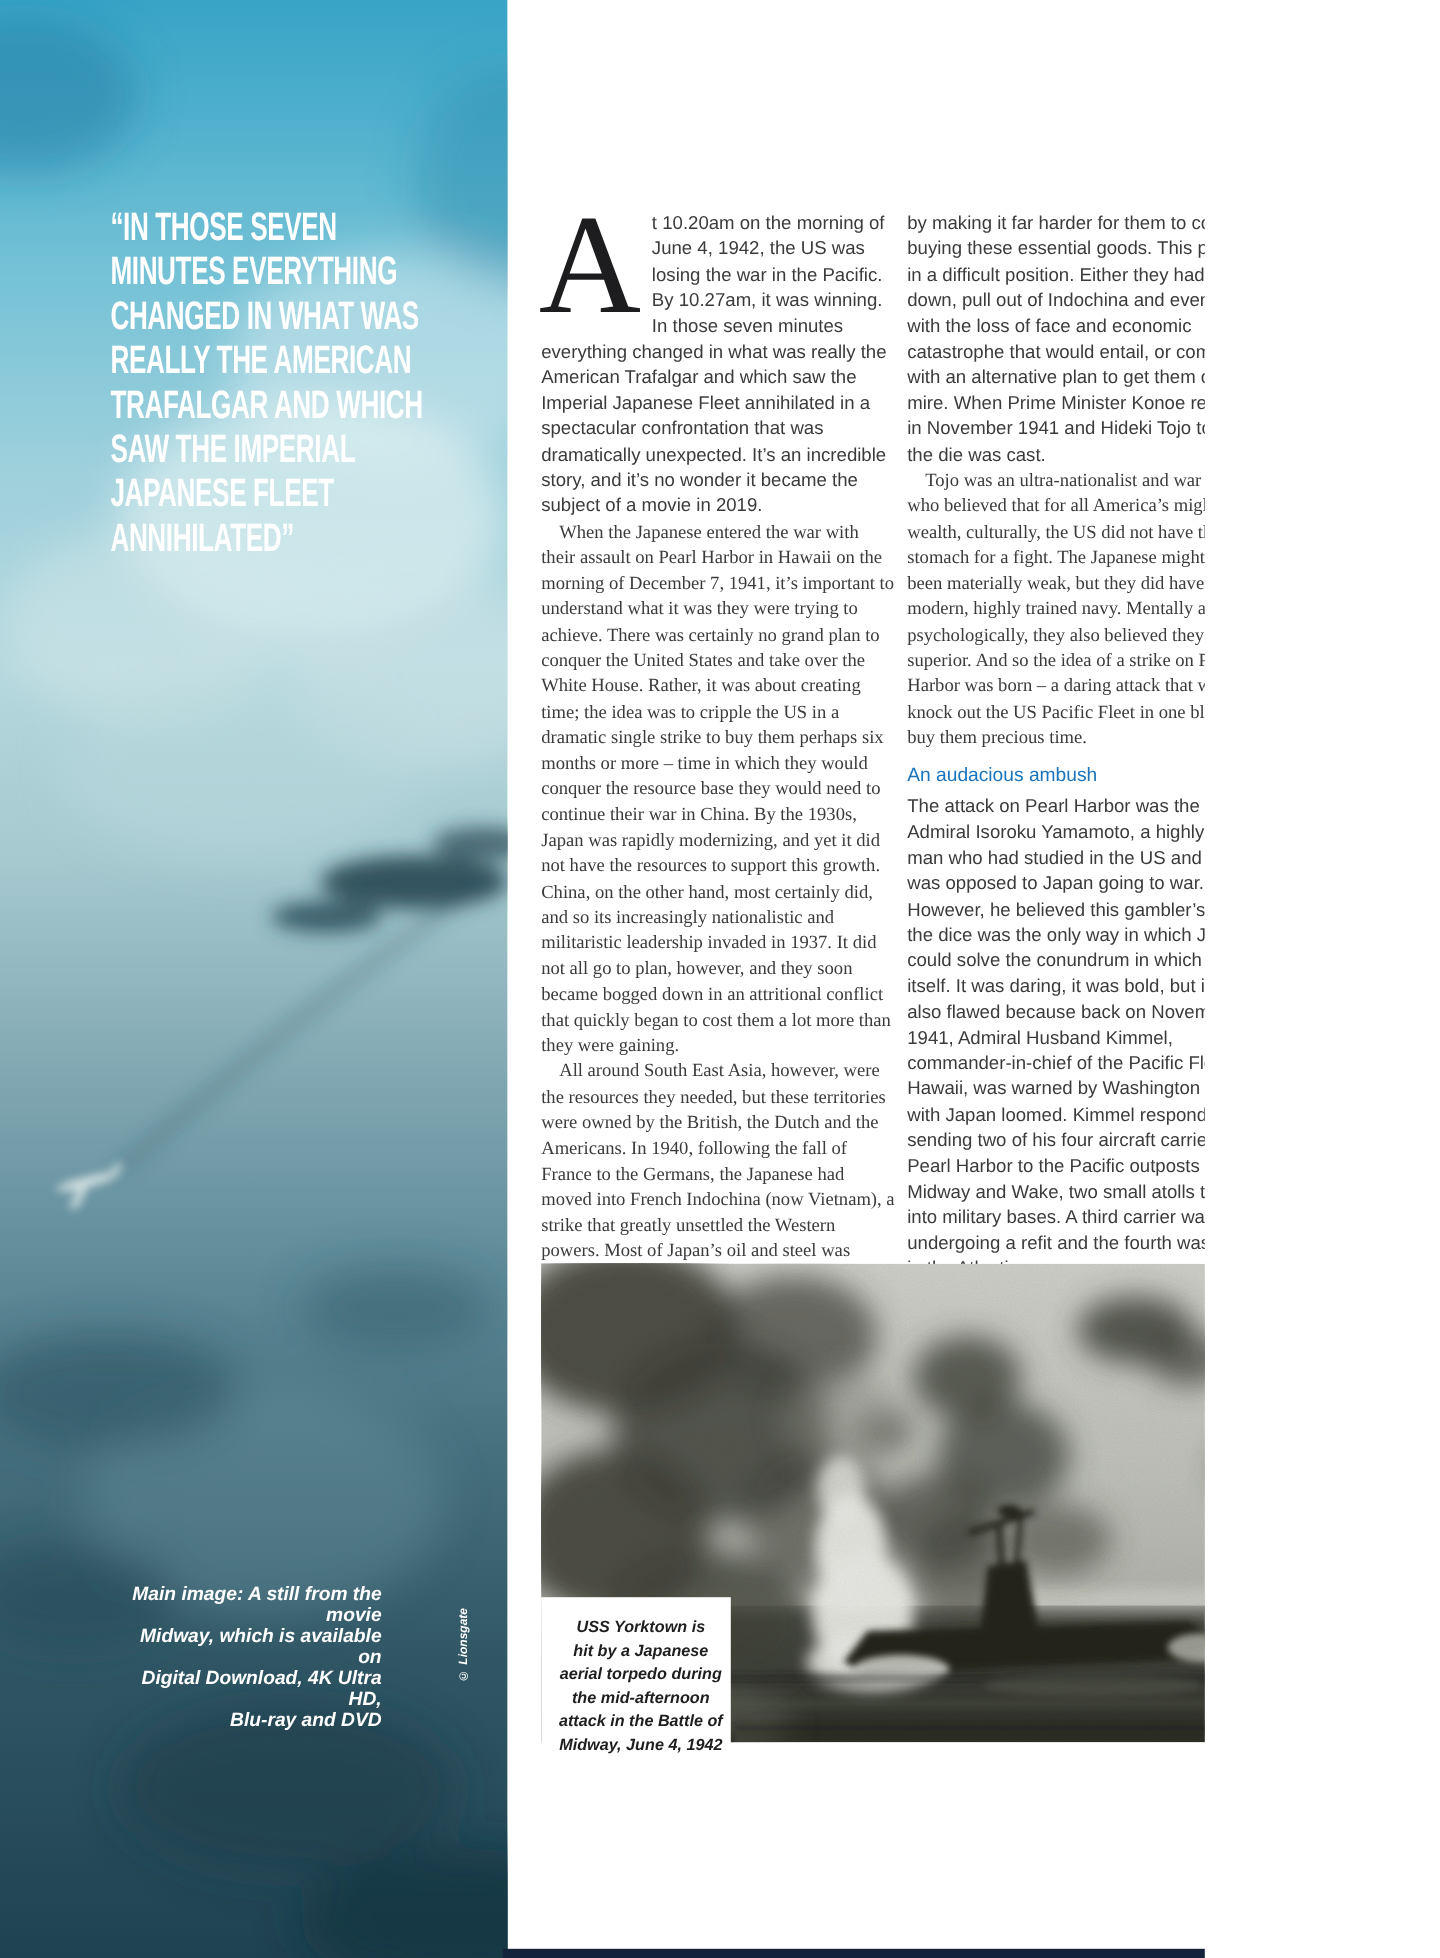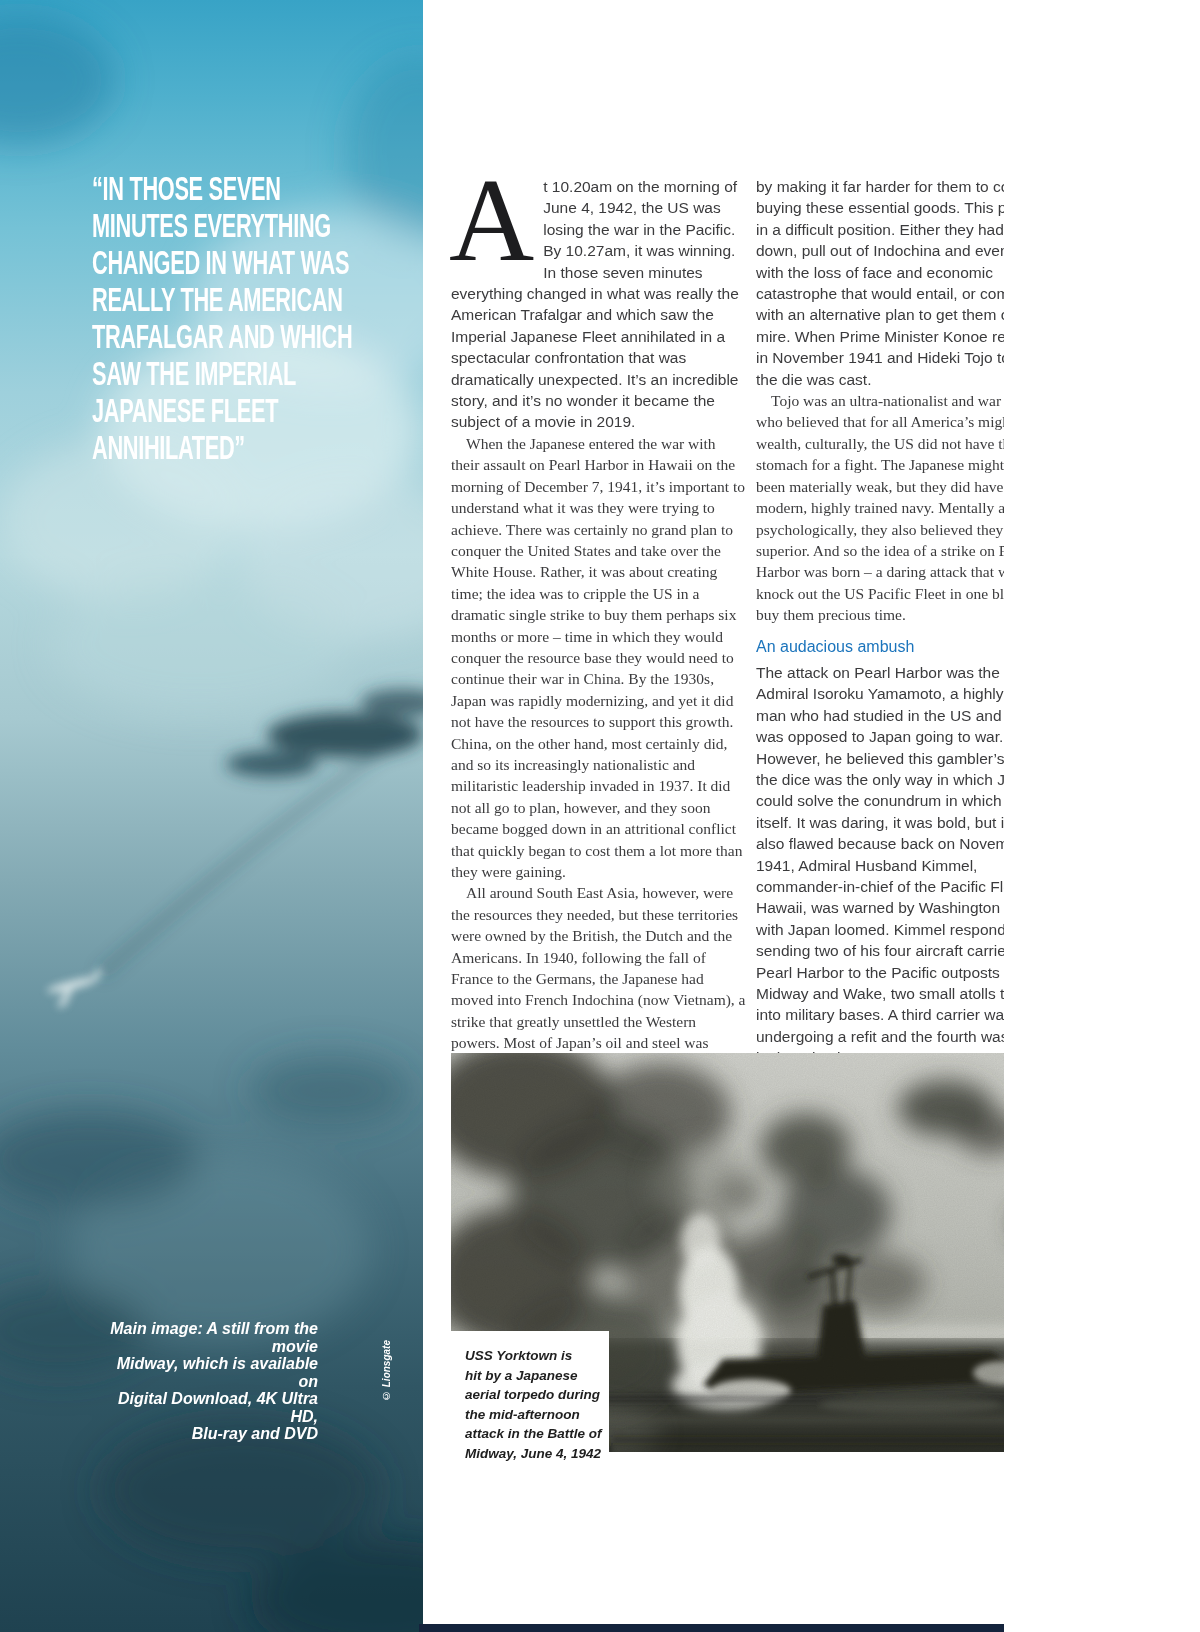--- a/index.html
+++ b/index.html
@@ -24,21 +24,21 @@
   .dropcap{float:left;font-family:"Liberation Serif",serif;font-weight:normal;color:#1d1d1f;
            font-size:118px;line-height:86px;height:86px;margin:2px 9px 0 -2px;}
   .subhead{color:var(--accent,#1b74bc);font-size:16px;font-weight:normal;margin:10px 0 5px;}
 
   
   .photo{position:absolute;left:451px;top:1053px;width:634px;height:399px;overflow:hidden;}
   .photo svg{display:block;}
   .photo-caption{position:absolute;left:451px;top:1331px;width:158px;background:#ffffff;
                  box-sizing:border-box;padding:15px 6px 12px 14px;color:#1e1e1e;
                  font-weight:bold;font-style:italic;font-size:13.5px;line-height:19.5px;
-                 white-space:pre-line;}
+                 white-space:pre-line;text-align:center;}
 
   
   .main-caption{position:absolute;left:100px;top:1320px;width:218px;text-align:right;color:#ffffff;
                 font-weight:bold;font-style:italic;font-size:16px;line-height:17.5px;white-space:pre-line;}
   .credit-vert{position:absolute;writing-mode:vertical-rl;transform:rotate(180deg);
                font-size:10px;font-weight:bold;font-style:italic;}
   .credit-left{left:381px;top:1340px;color:#ffffff;}
   .credit-right{left:1095px;top:1300px;color:#4d4e50;}
 
   .page-number{position:absolute;left:1100px;top:1534px;font-family:Liberation Mono, monospace;

